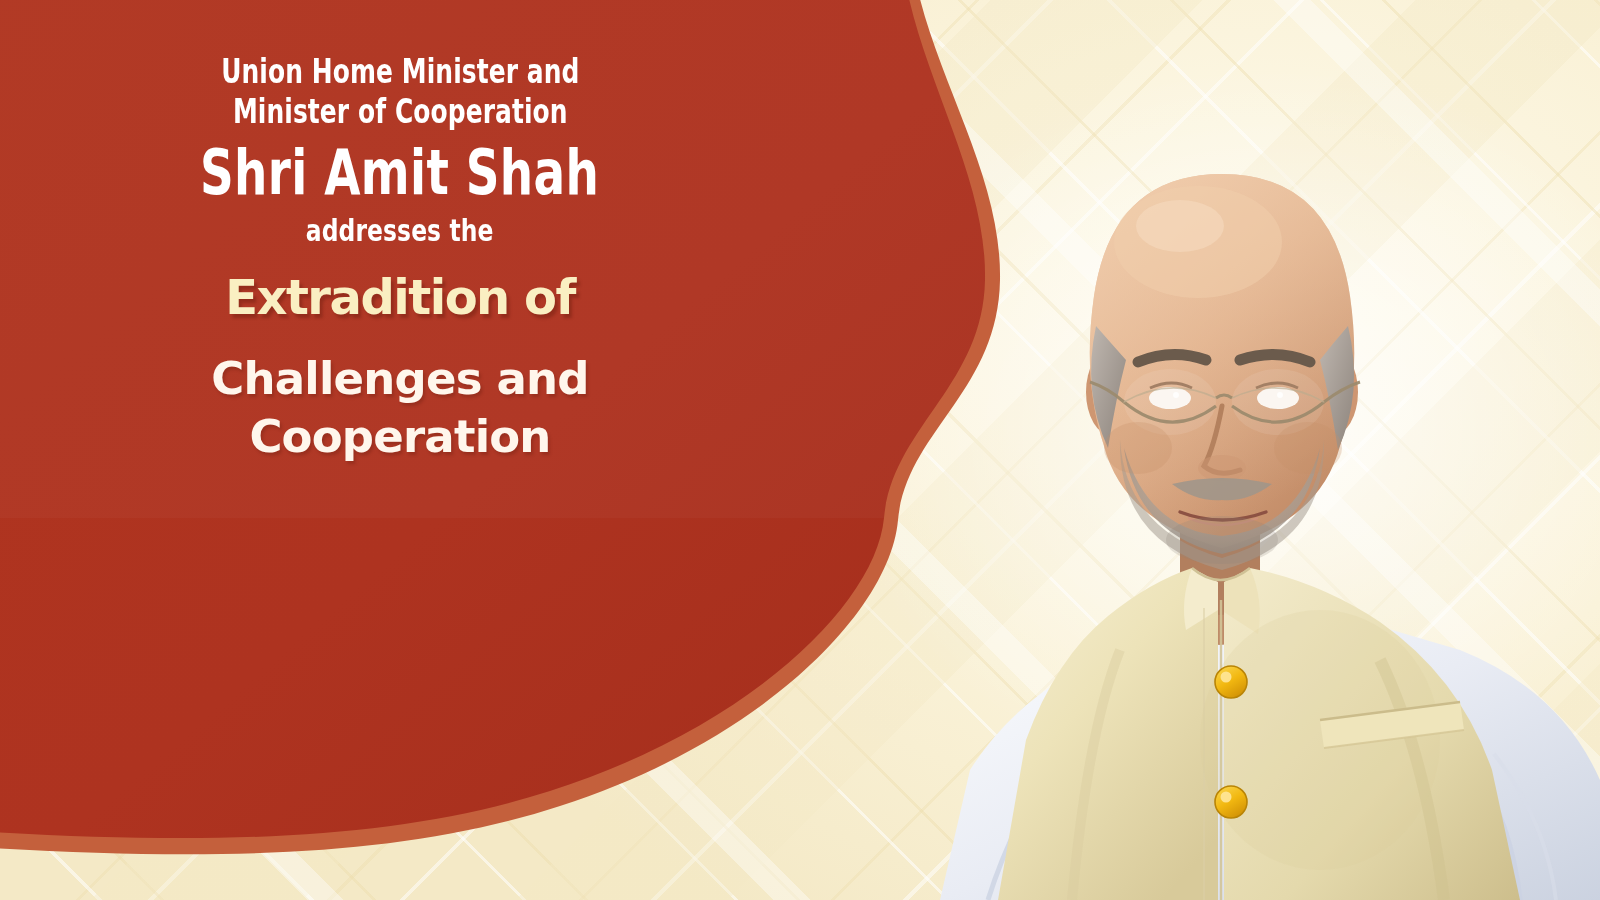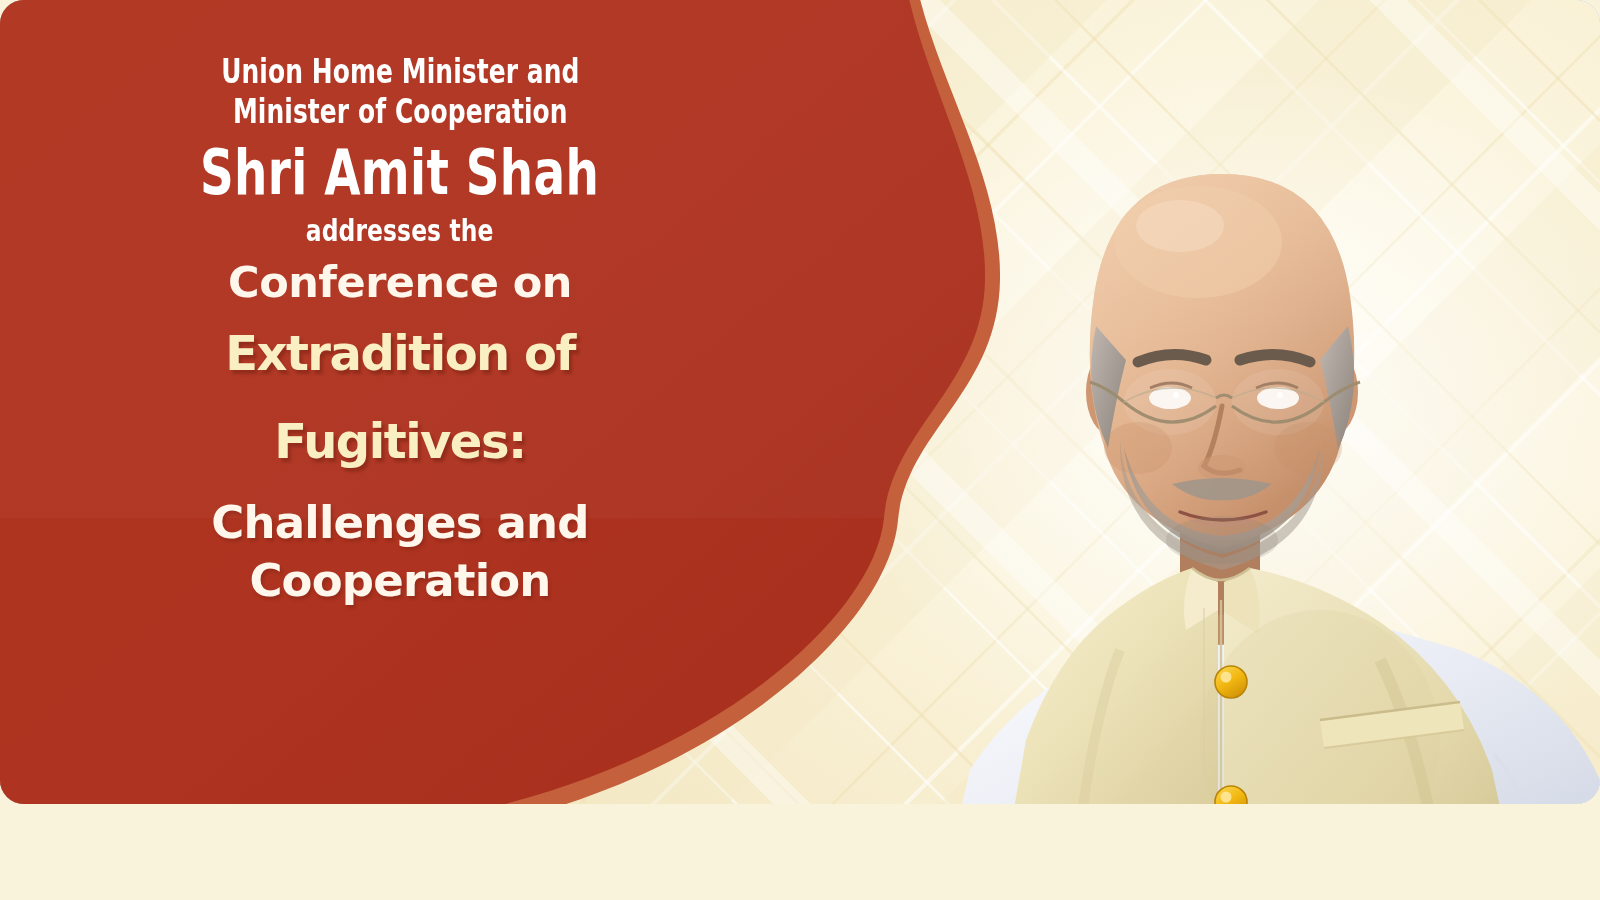--- a/index.html
+++ b/index.html
@@ -6,24 +6,23 @@
   html, body { width:1600px; height:900px; overflow:hidden; }
   body {
     font-family: "Liberation Sans", sans-serif;
     background:#FAF3DC;
     position:relative;
   }
 
   
   #poster {
     position:absolute; inset:0;
-    width:1600px; height:804px;
+    width:1600px; height:900px;
     overflow:hidden;
     background:#3b82f6;
-    border-radius:24px;
   }
 
   
   .bg-base {
     position:absolute; inset:0;
     background:
       radial-gradient(ellipse 900px 700px at 1250px 330px, #FEFBEE 0%, #FAF2D8 55%, #F4E9C6 100%),
       linear-gradient(180deg,#FCF6E3 0%,#F7EDD0 100%);
   }
   .bg-hatch {
@@ -317,24 +316,22 @@
   <div class="textblock">
 
     <span class="line t-cond l-role1">Union Home Minister and</span>
 
     <span class="line t-cond l-role2">Minister of Cooperation</span>
 
     <span class="line t-cond l-name">Shri Amit Shah</span>
 
     <span class="line t-cond l-addr">addresses the</span>
 
-    <span class="line t-geo l-conf">Conference on</span>
 
     <span class="line l-title">Extradition of</span>
 
-    <span class="line l-title two">Fugitives:</span>
 
     <span class="line l-sub first">Challenges and</span>
 
     <span class="line l-sub">Cooperation</span>
   </div>
 
 </div>
 
 </body></html>

